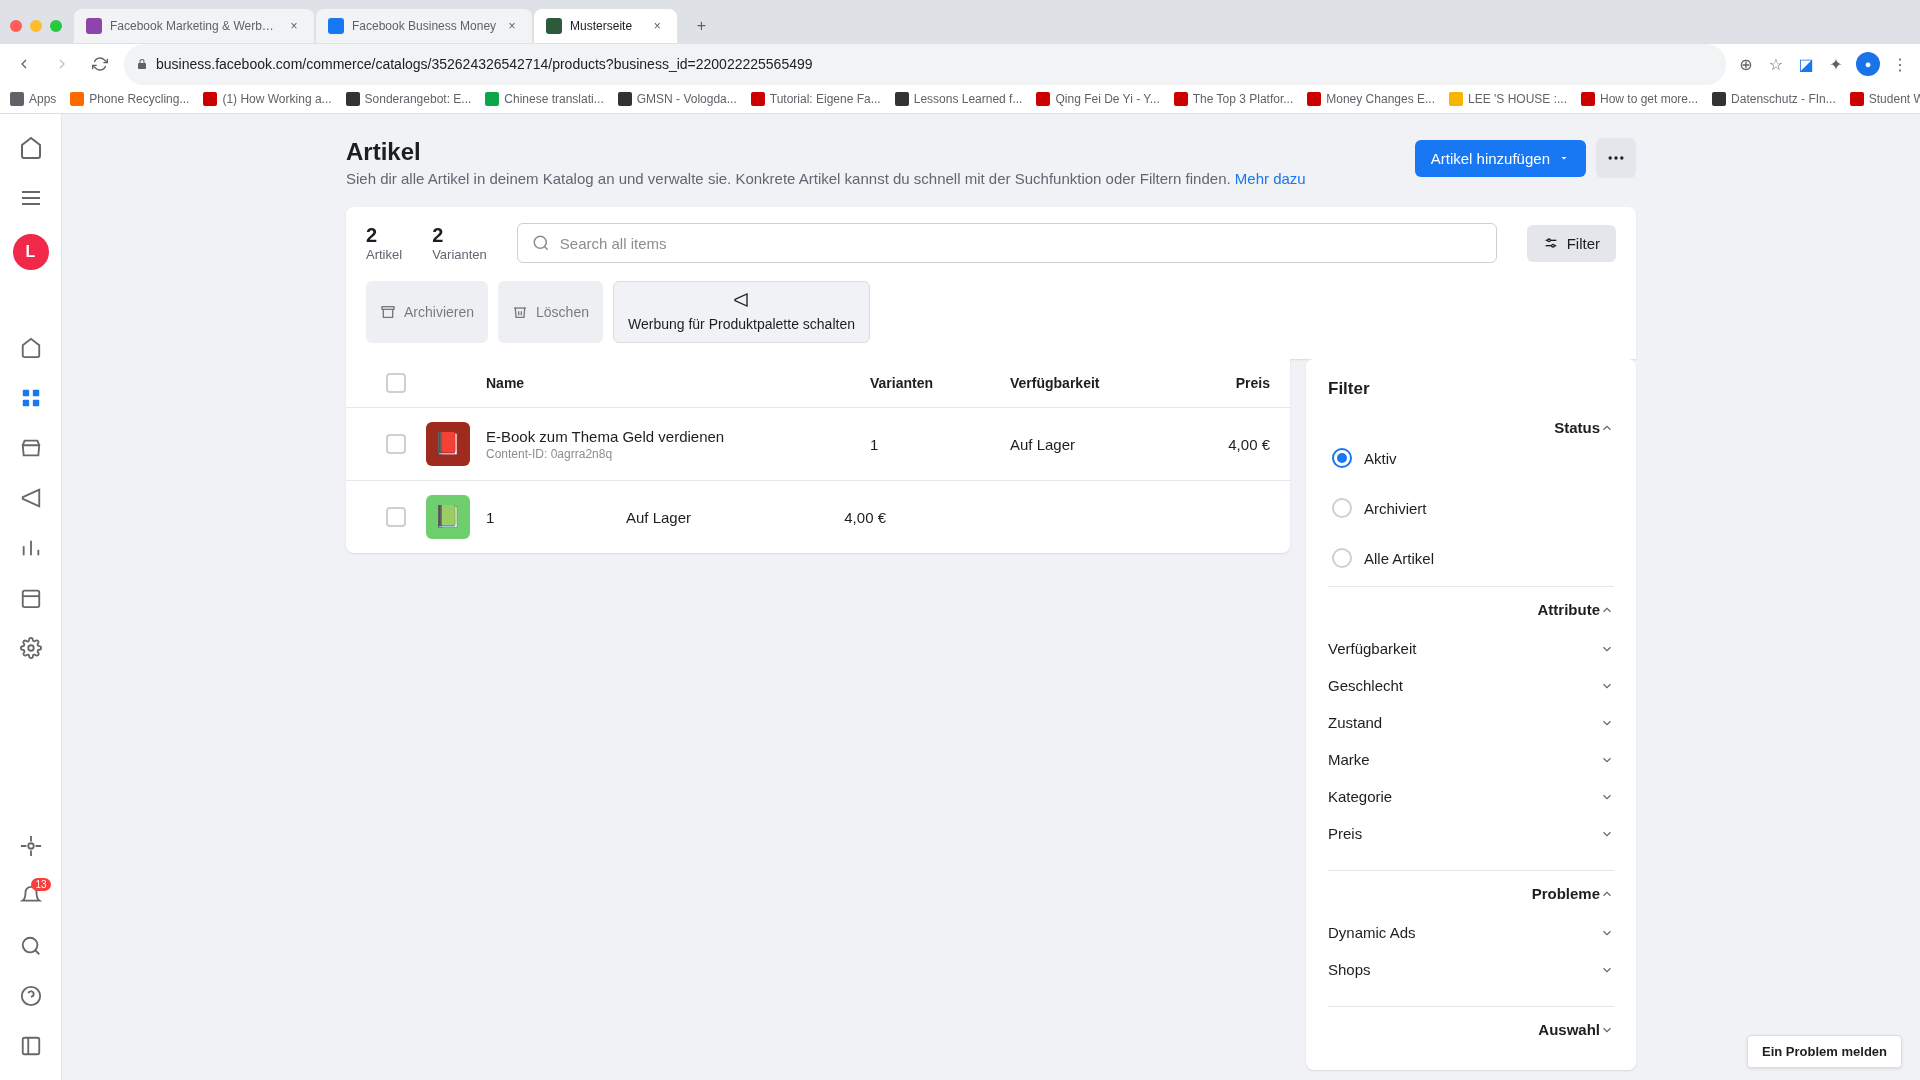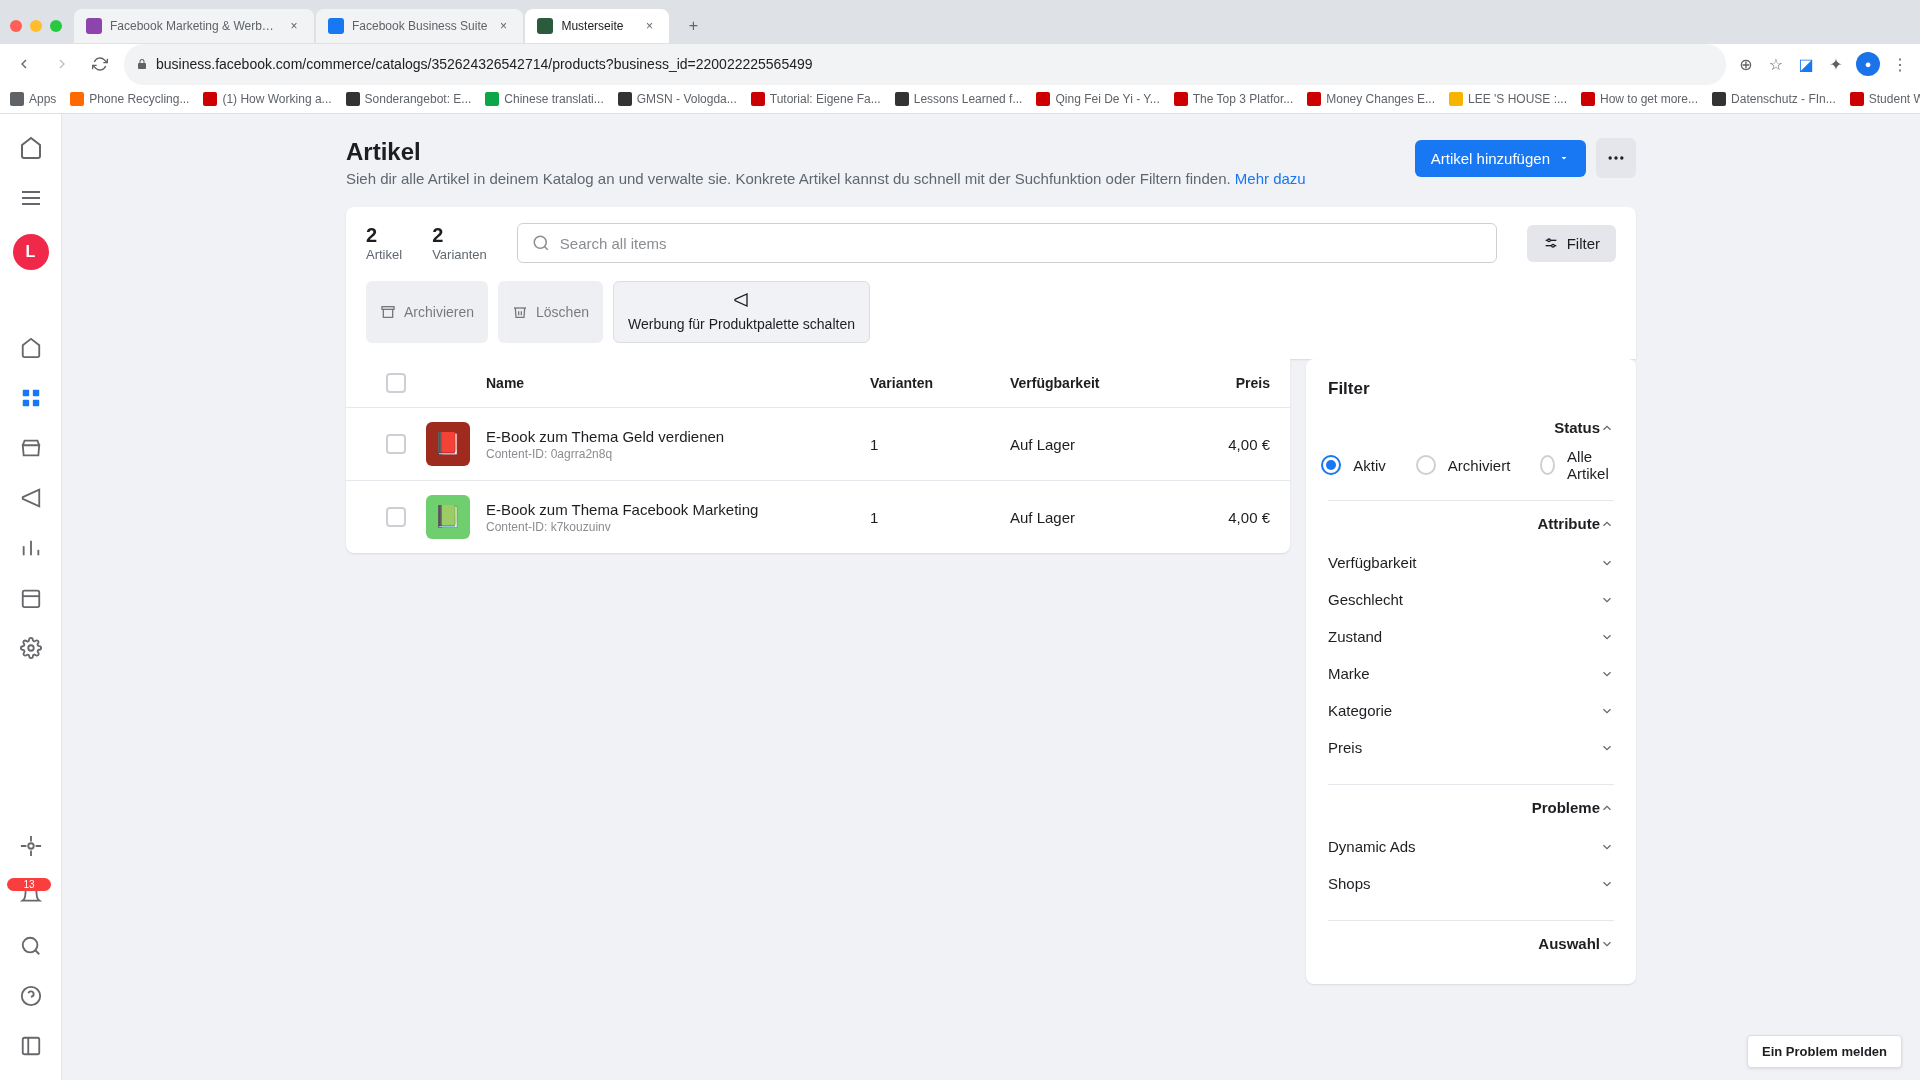--- a/index.html
+++ b/index.html
@@ -29,21 +29,21 @@
 .bookmark { display: flex; align-items: center; gap: 5px; white-space: nowrap; }
 .bk-icon { width: 14px; height: 14px; border-radius: 2px; flex-shrink: 0; }
 
 
 .app { display: flex; height: calc(1080px - 114px); }
 .sidebar { width: 62px; background: #fff; border-right: 1px solid #e4e6eb; display: flex; flex-direction: column; align-items: center; padding: 20px 0; gap: 22px; }
 .sb-icon { width: 28px; height: 28px; display: flex; align-items: center; justify-content: center; color: #65676b; position: relative; }
 .sb-icon.active { color: #1877f2; }
 .sb-avatar { width: 36px; height: 36px; border-radius: 50%; background: #f02849; color: #fff; display: flex; align-items: center; justify-content: center; font-weight: 600; }
 .sb-spacer { flex: 1; }
-.sb-badge { position: absolute; top: -4px; right: -6px; background: #fa3e3e; color: #fff; font-size: 10px; border-radius: 8px; padding: 1px 16px; }
+.sb-badge { position: absolute; top: -4px; right: -6px; background: #fa3e3e; color: #fff; font-size: 10px; border-radius: 8px; padding: 1px 4px; }
 
 .main { flex: 1; overflow: auto; padding: 0 0 20px 0; }
 .content-wrap { max-width: 1370px; margin: 0 auto; padding: 24px 40px 0 40px; }
 
 .page-header { display: flex; align-items: flex-start; justify-content: space-between; margin-bottom: 20px; }
 .page-title { font-size: 24px; font-weight: 700; color: #1c1e21; margin-bottom: 4px; }
 .page-desc { font-size: 15px; color: #606770; }
 .page-desc a { color: #1877f2; text-decoration: none; }
 .header-actions { display: flex; gap: 10px; align-items: center; }
 .btn-primary { background: #1877f2; color: #fff; border: none; border-radius: 6px; padding: 10px 16px; font-size: 15px; font-weight: 400; display: flex; align-items: center; gap: 8px; cursor: pointer; }
@@ -82,21 +82,21 @@
 .thumb { width: 44px; height: 44px; border-radius: 6px; display: flex; align-items: center; justify-content: center; font-size: 22px; }
 .row-name { font-size: 15px; color: #1c1e21; margin-bottom: 2px; }
 .row-id { font-size: 12px; color: #8a8d91; }
 .row-cell { font-size: 15px; color: #1c1e21; }
 
 .filter-panel { width: 330px; padding: 20px 22px; }
 .filter-title { font-size: 17px; font-weight: 700; color: #1c1e21; margin-bottom: 20px; }
 .filter-section { margin-bottom: 18px; }
 .filter-sec-head { display: flex; justify-content: flex-end; align-items: center; font-size: 15px; font-weight: 600; color: #1c1e21; margin-bottom: 12px; cursor: pointer; }
 .filter-sec-head .chev { color: #606770; }
-.radio-group { display: flex; flex-direction: row; gap: 30px; padding-left: 4px; justify-content: flex-end; }
+.radio-group { display: flex; flex-direction: column; gap: 30px; padding-left: 4px; justify-content: flex-end; }
 .radio-item { display: flex; align-items: center; gap: 12px; font-size: 15px; color: #1c1e21; cursor: pointer; }
 .radio { width: 20px; height: 20px; border: 2px solid #ccd0d5; border-radius: 50%; display: flex; align-items: center; justify-content: center; }
 .radio.checked { border-color: #1877f2; }
 .radio.checked::after { content: ""; width: 10px; height: 10px; background: #1877f2; border-radius: 50%; }
 .filter-divider { height: 1px; background: #e4e6eb; margin: 14px 0; }
 .attr-row { display: flex; justify-content: space-between; align-items: center; padding: 10px 0; font-size: 15px; color: #1c1e21; cursor: pointer; }
 .attr-row .chev { color: #606770; }
 
 .report-btn { position: fixed; bottom: 12px; right: 18px; background: #fff; border: 1px solid #dadde1; border-radius: 4px; padding: 8px 14px; font-size: 13px; font-weight: 600; color: #1c1e21; box-shadow: 0 1px 3px rgba(0,0,0,0.1); cursor: pointer; }
 
@@ -112,21 +112,21 @@
       <div class="win-dot" style="background:#febc2e"></div>
       <div class="win-dot" style="background:#28c840"></div>
     </div>
     <div class="tab">
       <div class="favicon" style="background:#8e44ad"></div>
       <span class="tab-title">Facebook Marketing &amp; Werbea...</span>
       <span class="tab-close">×</span>
     </div>
     <div class="tab">
       <div class="favicon" style="background:#1877f2"></div>
-      <span class="tab-title">Facebook Business Suite</span>
+      <span class="tab-title">Facebook Business Money</span>
       <span class="tab-close">×</span>
     </div>
     <div class="tab active">
       <div class="favicon" style="background:#2b5a3c"></div>
       <span class="tab-title">Musterseite</span>
       <span class="tab-close">×</span>
     </div>
     <div class="new-tab-btn">+</div>
     <div style="flex:10"></div>
   </div>
@@ -427,24 +427,20 @@
     <div class="col-avail row-cell">Auf Lager</div>
     <div class="col-price row-cell">4,00 €</div>
   </div>
               <div class="table-row">
     <div class="col-check">
                   <div class="checkbox"></div>
                 </div>
     <div class="col-thumb">
                   <div class="thumb" style="background:#6fcf6f">📗</div>
                 </div>
-    <div class="col-name">
-      <div class="row-name">E-Book zum Thema Facebook Marketing</div>
-      <div class="row-id">Content-ID: k7kouzuinv</div>
-    </div>
     <div class="col-var row-cell">1</div>
     <div class="col-avail row-cell">Auf Lager</div>
     <div class="col-price row-cell">4,00 €</div>
   </div>
             </div>
         </div>
 
         <div class="card filter-panel">
           <div class="filter-title">Filter</div>
 

